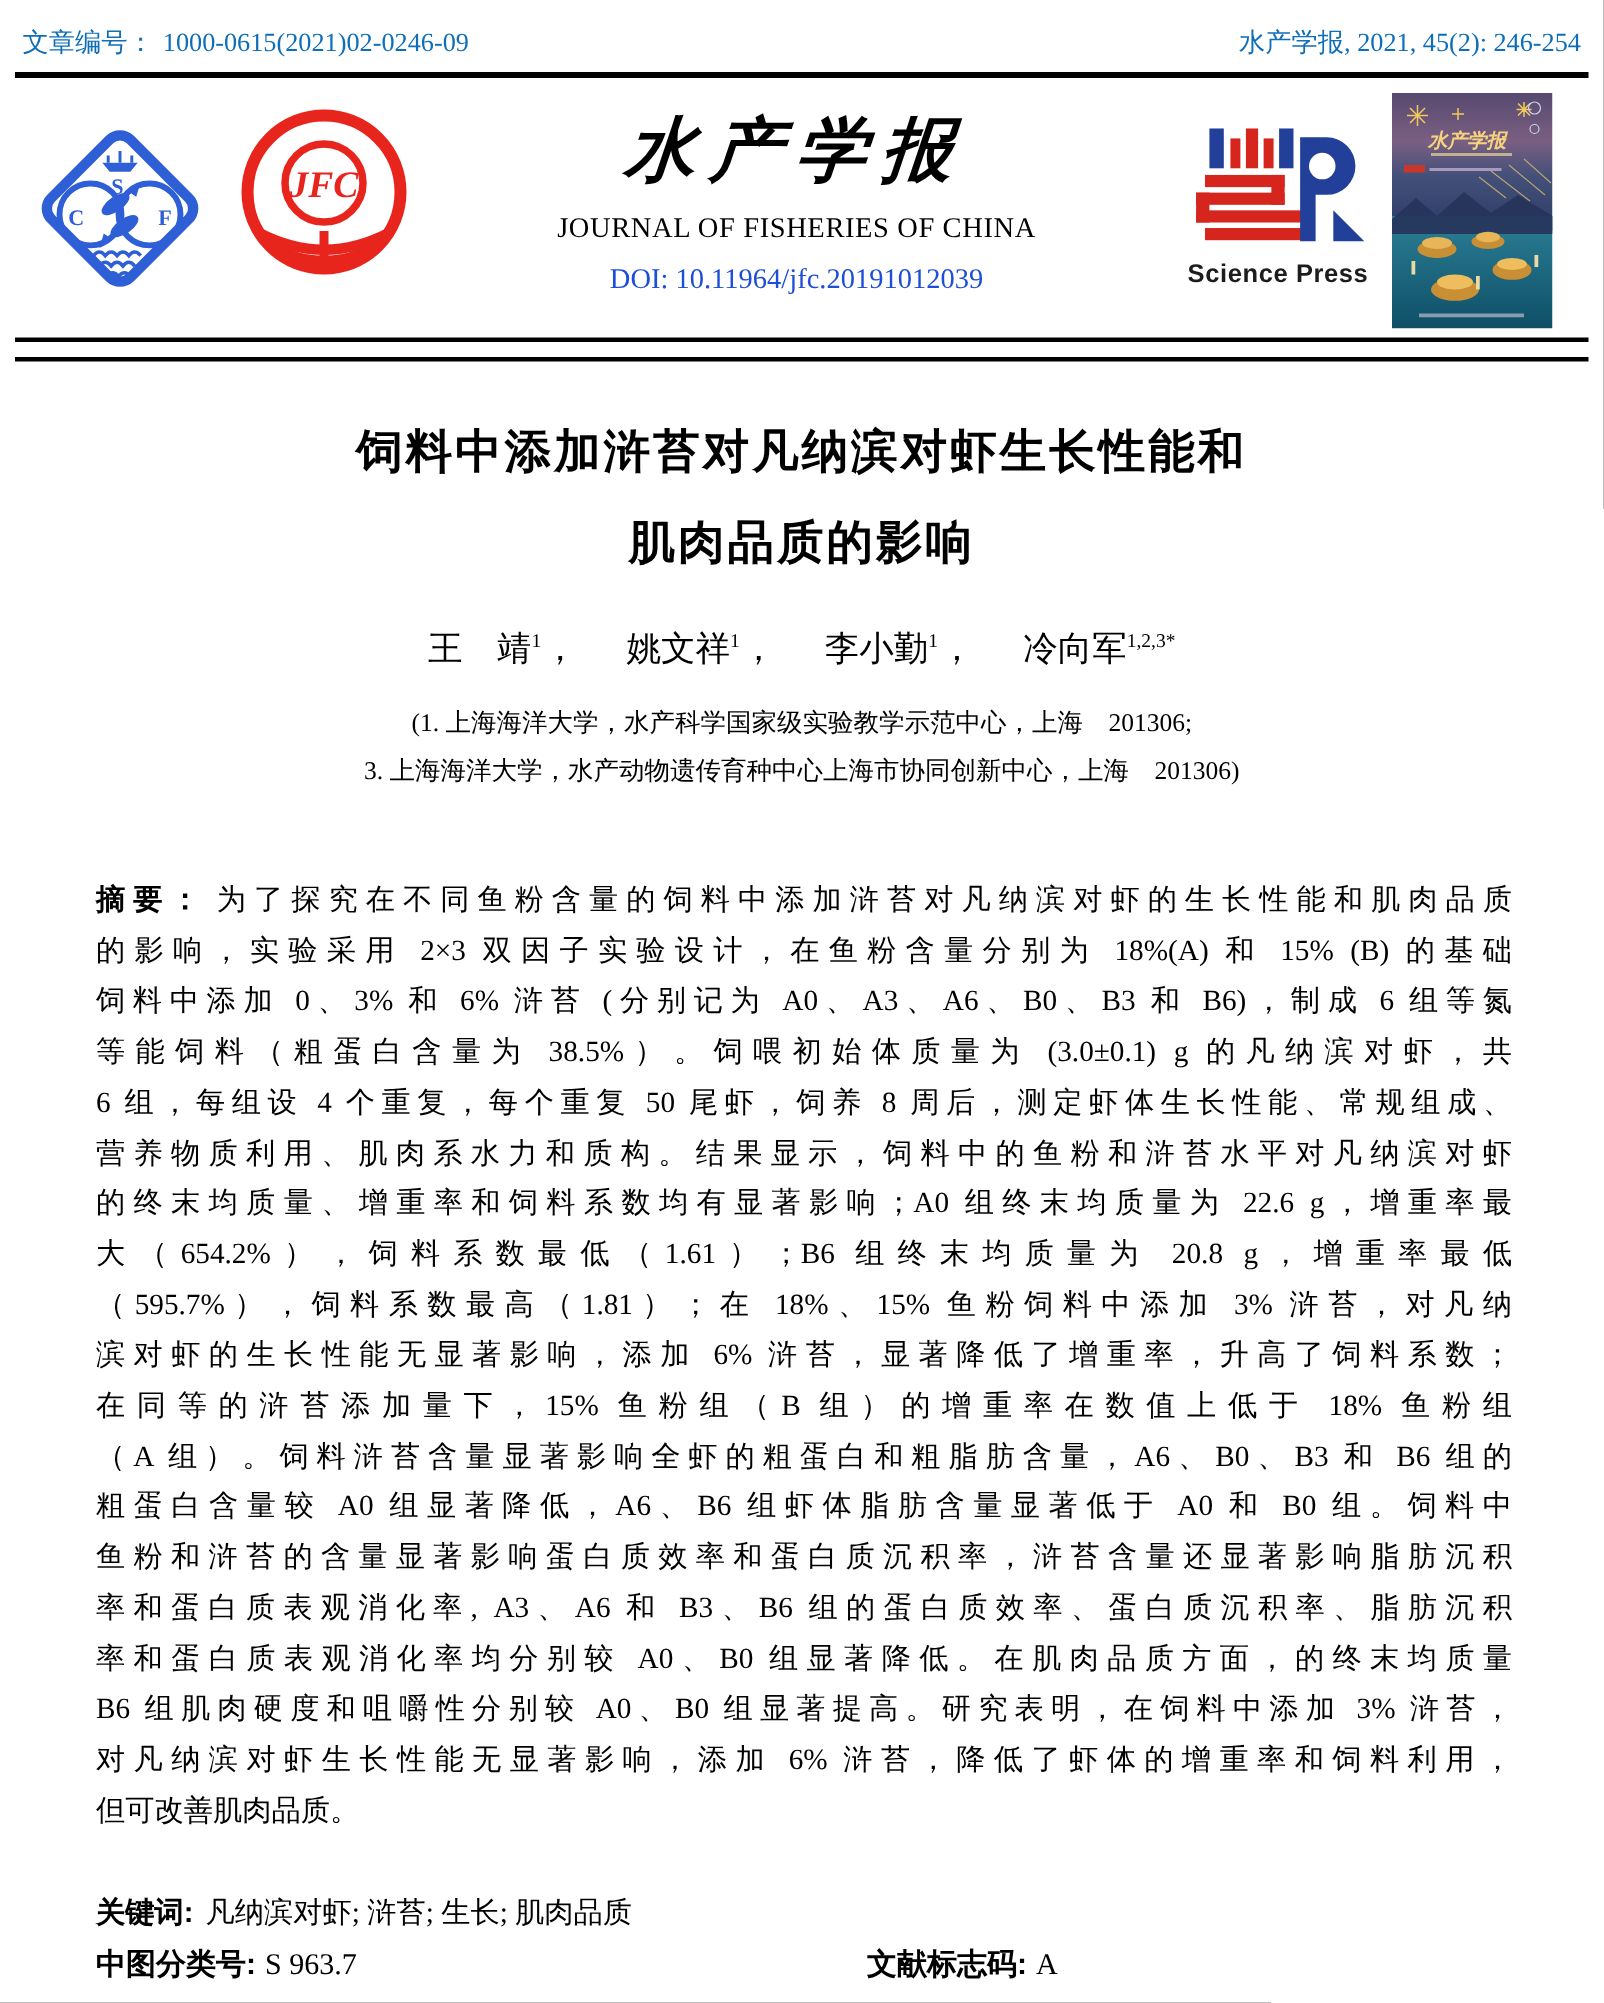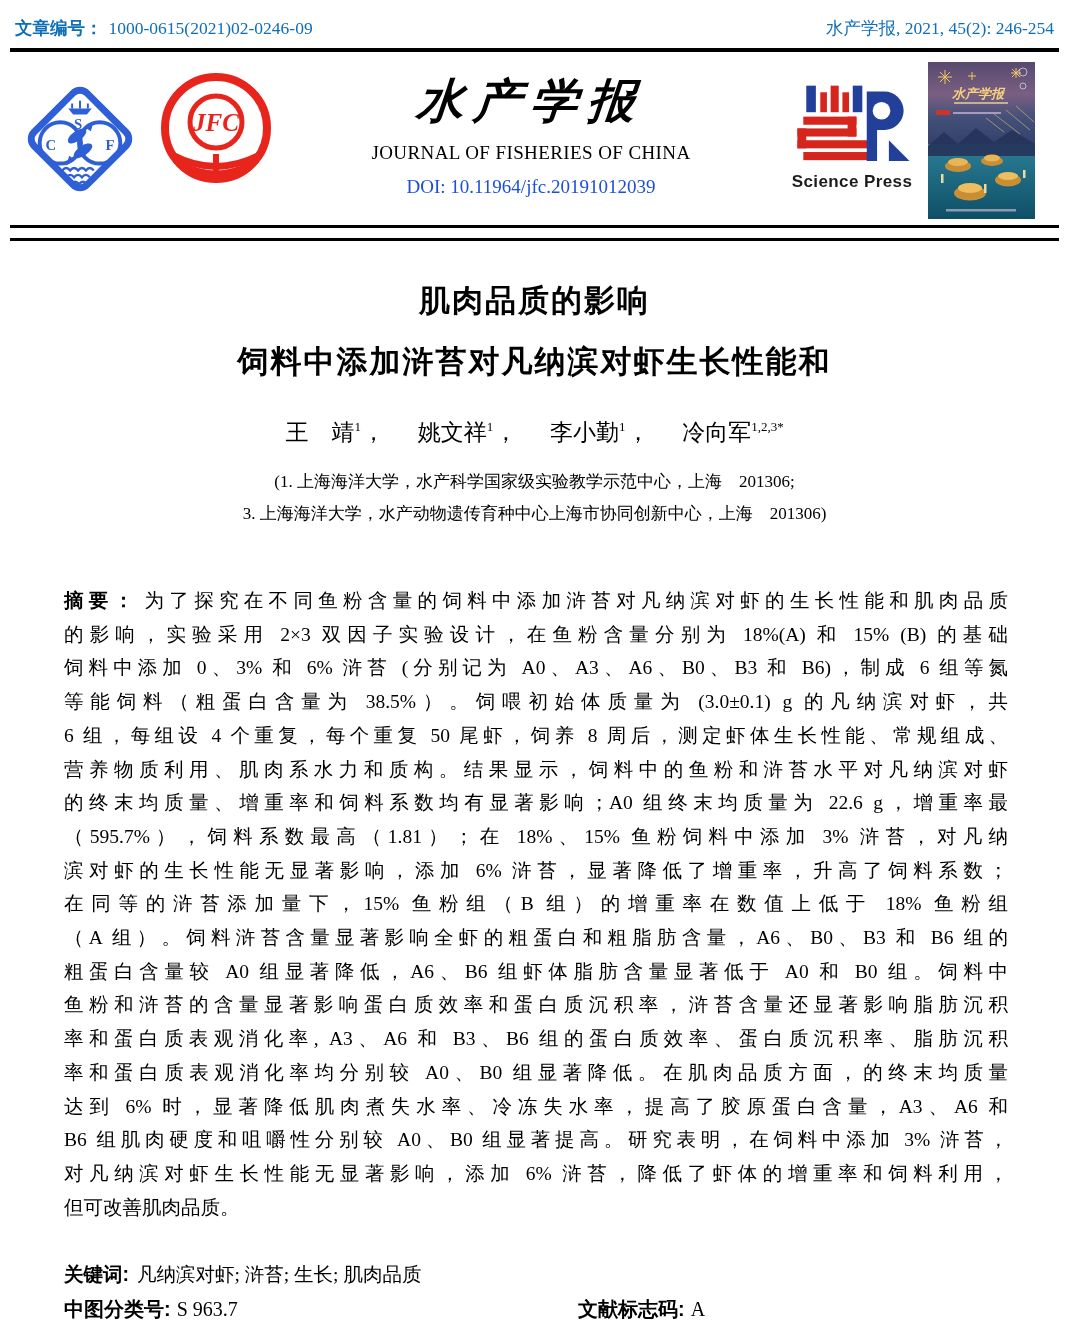--- a/index.html
+++ b/index.html
@@ -2,21 +2,21 @@
 <html><head>
 <meta charset="utf-8">
 <style>
   html,body{margin:0;padding:0;background:#888;}
   .page{position:relative;width:1069px;height:1335px;margin:0 auto;background:#fff;
         font-family:"Liberation Serif","DejaVu Serif",serif;color:#000;overflow:hidden;}
 
   
   .hdr{position:absolute;top:16px;left:15px;right:15px;display:flex;
        justify-content:space-between;font-size:17.5px;color:#0e6eb8;}
-  .hdr-label{font-family:"Liberation Sans","DejaVu Sans",sans-serif;font-weight:700;margin-right:6px;text-align:right;}
+  .hdr-label{font-family:"Liberation Sans","DejaVu Sans",sans-serif;font-weight:400;margin-right:6px;text-align:right;}
   .rule-top{position:absolute;top:48px;left:10px;right:10px;height:4px;background:#000;}
 
   
   .logo-csf{position:absolute;left:16px;top:80px;width:128px;height:118px;}
   .logo-jfc{position:absolute;left:156px;top:68px;width:120px;height:130px;}
   .mast-center{position:absolute;left:292px;top:60px;width:478px;text-align:center;}
   .callig{font-size:47px;font-weight:700;font-style:italic;letter-spacing:10px;
           transform:skewX(-5deg);height:82px;line-height:82px;}
   .jtitle-en{font-size:19px;letter-spacing:0.4px;margin-top:0;text-align:center;}
   .doi{font-size:19px;color:#1d4ed8;margin-top:12px;}
@@ -157,22 +157,22 @@
       <rect x="13" y="112" width="2.5" height="9" fill="#e9dba6"></rect>
       <rect x="56" y="122" width="2.5" height="9" fill="#e9dba6"></rect>
       <rect x="95" y="108" width="2.5" height="8" fill="#e9dba6"></rect>
     </g>
     <rect x="18" y="147" width="70" height="2.5" fill="#d8cbe0" opacity="0.6"></rect>
   </svg>
 
   <div class="rule-double"></div>
 
   <div class="title">
+    <div>饲料中添加浒苔对凡纳滨对虾生长性能和</div>
     <div>肌肉品质的影响</div>
-    <div>饲料中添加浒苔对凡纳滨对虾生长性能和</div>
   </div>
 
   <div class="authors">
     <span class="author"><span>王　靖</span><sup>1</sup></span><span class="sep">，　</span>
     <span class="author"><span>姚文祥</span><sup>1</sup></span><span class="sep">，　</span>
     <span class="author"><span>李小勤</span><sup>1</sup></span><span class="sep">，　</span>
     <span class="author"><span>冷向军</span><sup>1,2,3*</sup></span>
   </div>
 
   <div class="affils">
@@ -181,29 +181,29 @@
   </div>
 
   <div class="abstract">
     <div class="aline"><span class="abs-label">摘要：</span><span>为了探究在不同鱼粉含量的饲料中添加浒苔对凡纳滨对虾的生长性能和肌肉品质</span></div>
     <div class="aline">的影响，实验采用 2×3 双因子实验设计，在鱼粉含量分别为 18%(A) 和 15% (B) 的基础</div>
     <div class="aline">饲料中添加 0、3% 和 6% 浒苔 (分别记为 A0、A3、A6、B0、B3 和 B6)，制成 6 组等氮</div>
     <div class="aline">等能饲料（粗蛋白含量为 38.5%）。饲喂初始体质量为 (3.0±0.1) g 的凡纳滨对虾，共</div>
     <div class="aline">6 组，每组设 4 个重复，每个重复 50 尾虾，饲养 8 周后，测定虾体生长性能、常规组成、</div>
     <div class="aline">营养物质利用、肌肉系水力和质构。结果显示，饲料中的鱼粉和浒苔水平对凡纳滨对虾</div>
     <div class="aline">的终末均质量、增重率和饲料系数均有显著影响；A0 组终末均质量为 22.6 g，增重率最</div>
+    <div class="aline">大（654.2%），饲料系数最低（1.61）；B6 组终末均质量为 20.8 g，增重率最低</div>
     <div class="aline">（595.7%），饲料系数最高（1.81）；在 18%、15% 鱼粉饲料中添加 3% 浒苔，对凡纳</div>
     <div class="aline">滨对虾的生长性能无显著影响，添加 6% 浒苔，显著降低了增重率，升高了饲料系数；</div>
     <div class="aline">在同等的浒苔添加量下，15% 鱼粉组（B 组）的增重率在数值上低于 18% 鱼粉组</div>
     <div class="aline">（A 组）。饲料浒苔含量显著影响全虾的粗蛋白和粗脂肪含量，A6、B0、B3 和 B6 组的</div>
     <div class="aline">粗蛋白含量较 A0 组显著降低，A6、B6 组虾体脂肪含量显著低于 A0 和 B0 组。饲料中</div>
     <div class="aline">鱼粉和浒苔的含量显著影响蛋白质效率和蛋白质沉积率，浒苔含量还显著影响脂肪沉积</div>
     <div class="aline">率和蛋白质表观消化率, A3、A6 和 B3、B6 组的蛋白质效率、蛋白质沉积率、脂肪沉积</div>
     <div class="aline">率和蛋白质表观消化率均分别较 A0、B0 组显著降低。在肌肉品质方面，的终末均质量</div>
-    <div class="aline">达到 6% 时，显著降低肌肉煮失水率、冷冻失水率，提高了胶原蛋白含量，A3、A6 和</div>
     <div class="aline">B6 组肌肉硬度和咀嚼性分别较 A0、B0 组显著提高。研究表明，在饲料中添加 3% 浒苔，</div>
     <div class="aline">对凡纳滨对虾生长性能无显著影响，添加 6% 浒苔，降低了虾体的增重率和饲料利用，</div>
     <div class="aline last">但可改善肌肉品质。</div>
   </div>
 
   <div class="keywords">
     <span class="kw-label">关键词:</span><span>凡纳滨对虾; 浒苔; 生长; 肌肉品质</span>
   </div>
 
   <div class="classrow">

